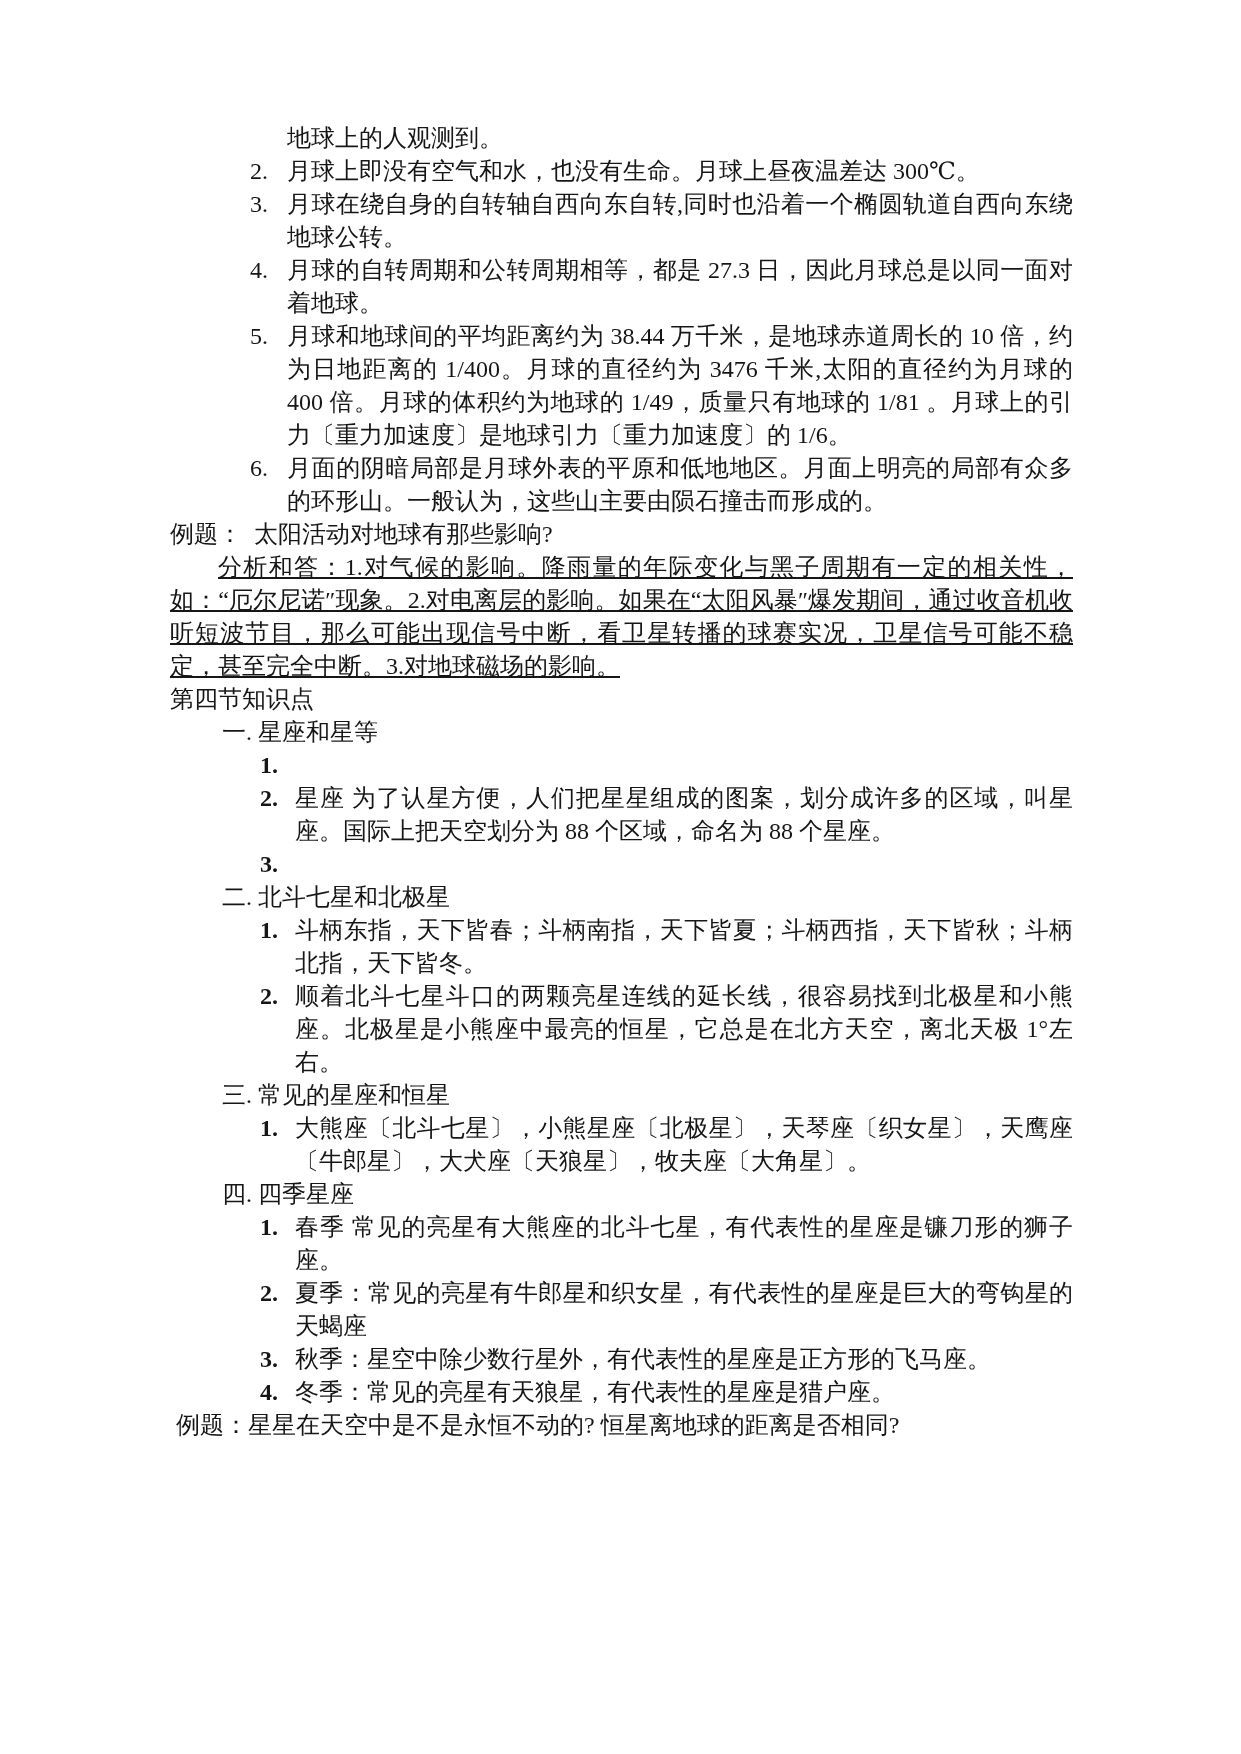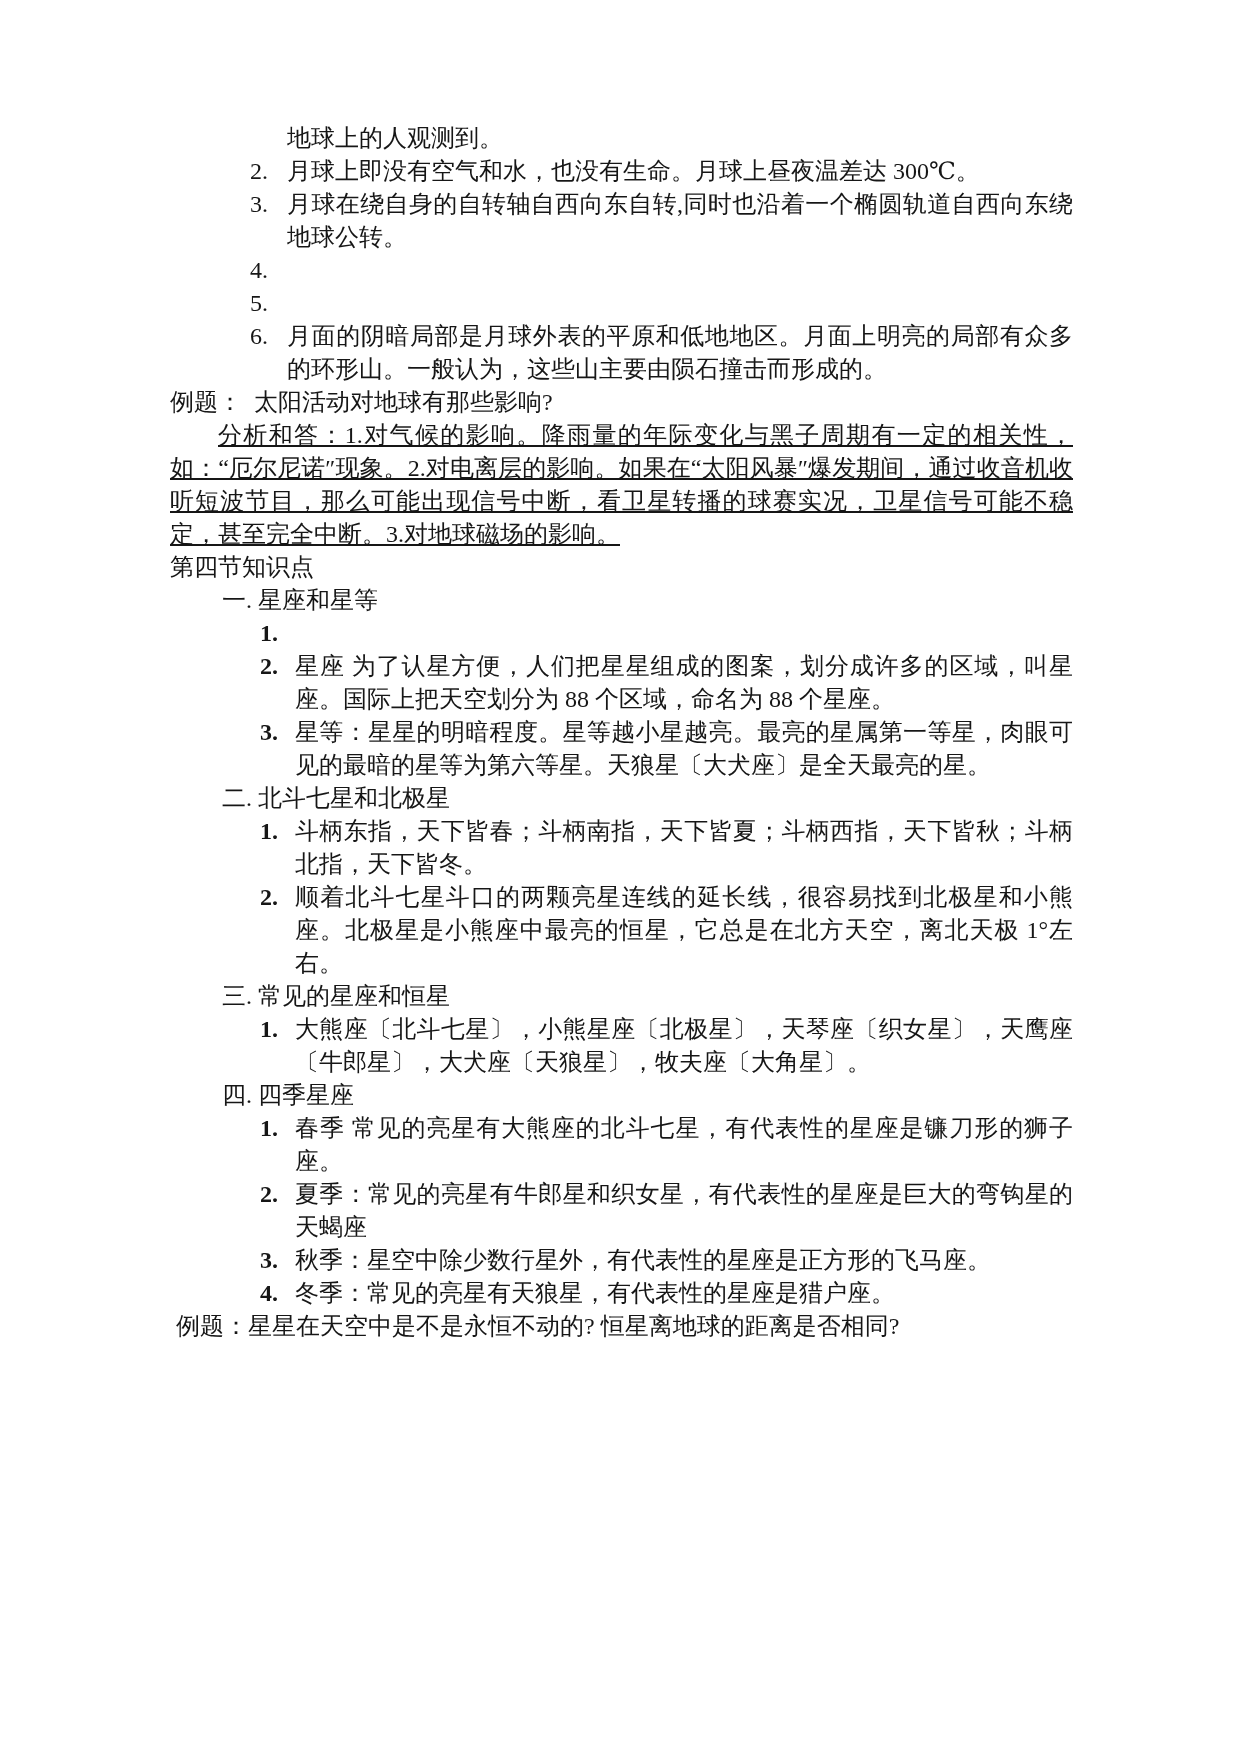--- a/index.html
+++ b/index.html
@@ -74,23 +74,25 @@
     <div class="mrow">
       <span class="num">2.</span>
       <span class="txt">月球上即没有空气和水，也没有生命。月球上昼夜温差达 300℃。</span>
     </div>
     <div class="mrow">
       <span class="num">3.</span>
       <span class="txt">月球在绕自身的自转轴自西向东自转,同时也沿着一个椭圆轨道自西向东绕地球公转。</span>
     </div>
     <div class="mrow">
       <span class="num">4.</span>
+      <span class="txt">月球的自转周期和公转周期相等，都是 27.3 日，因此月球总是以同一面对着地球。</span>
     </div>
     <div class="mrow">
       <span class="num">5.</span>
+      <span class="txt">月球和地球间的平均距离约为 38.44 万千米，是地球赤道周长的 10 倍，约为日地距离的 1/400。月球的直径约为 3476 千米,太阳的直径约为月球的 400 倍。月球的体积约为地球的 1/49，质量只有地球的 1/81 。月球上的引力〔重力加速度〕是地球引力〔重力加速度〕的 1/6。</span>
     </div>
     <div class="mrow">
       <span class="num">6.</span>
       <span class="txt">月面的阴暗局部是月球外表的平原和低地地区。月面上明亮的局部有众多的环形山。一般认为，这些山主要由陨石撞击而形成的。</span>
     </div>
 
     <div class="exq">例题：  太阳活动对地球有那些影响?</div>
     <div class="para">分析和答：1.对气候的影响。降雨量的年际变化与黑子周期有一定的相关性，如：“厄尔尼诺″现象。2.对电离层的影响。如果在“太阳风暴″爆发期间，通过收音机收听短波节目，那么可能出现信号中断，看卫星转播的球赛实况，卫星信号可能不稳定，甚至完全中断。3.对地球磁场的影响。</div>
 
     <div class="sec-title">第四节知识点</div>
@@ -98,21 +100,20 @@
     <div class="sec-h">一. 星座和星等</div>
     <div class="krow">
       <span class="num">1.</span>
     </div>
     <div class="krow">
       <span class="num">2.</span>
       <span class="txt"><b class="lead">星座 </b><span>为了认星方便，人们把星星组成的图案，划分成许多的区域，叫星座。国际上把天空划分为 88 个区域，命名为 88 个星座。</span></span>
     </div>
     <div class="krow">
       <span class="num">3.</span>
-      <span class="txt"><b class="lead"></b><span>星等：星星的明暗程度。星等越小星越亮。最亮的星属第一等星，肉眼可见的最暗的星等为第六等星。天狼星〔大犬座〕是全天最亮的星。</span></span>
     </div>
 
     <div class="sec-h">二. 北斗七星和北极星</div>
     <div class="krow">
       <span class="num">1.</span>
       <span class="txt"><b class="lead"></b><span>斗柄东指，天下皆春；斗柄南指，天下皆夏；斗柄西指，天下皆秋；斗柄北指，天下皆冬。</span></span>
     </div>
     <div class="krow">
       <span class="num">2.</span>
       <span class="txt"><b class="lead"></b><span>顺着北斗七星斗口的两颗亮星连线的延长线，很容易找到北极星和小熊座。北极星是小熊座中最亮的恒星，它总是在北方天空，离北天极 1°左右。</span></span>

